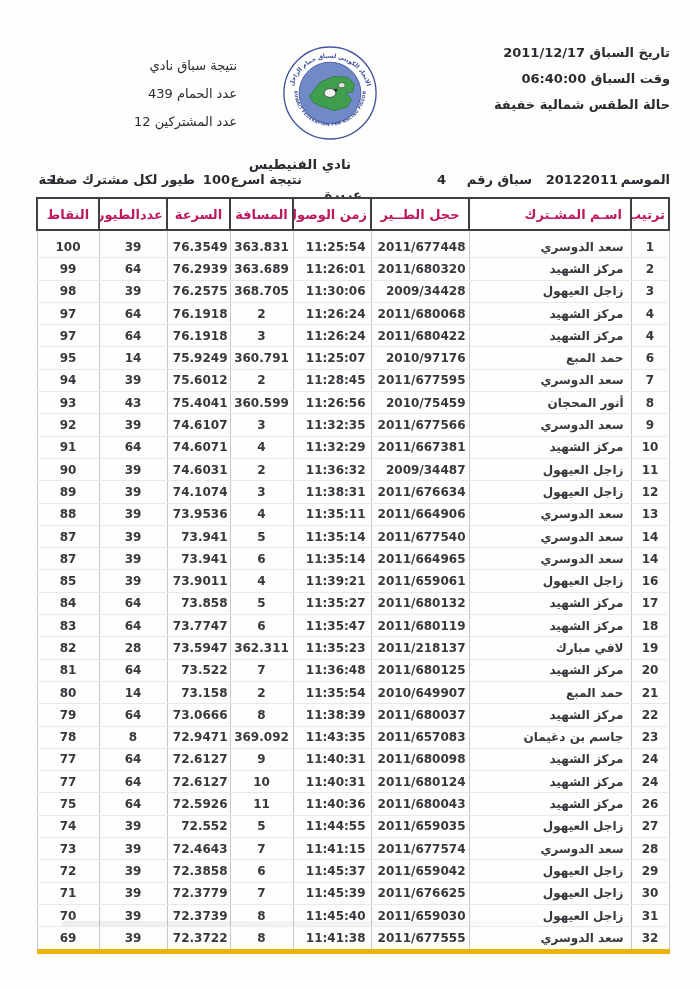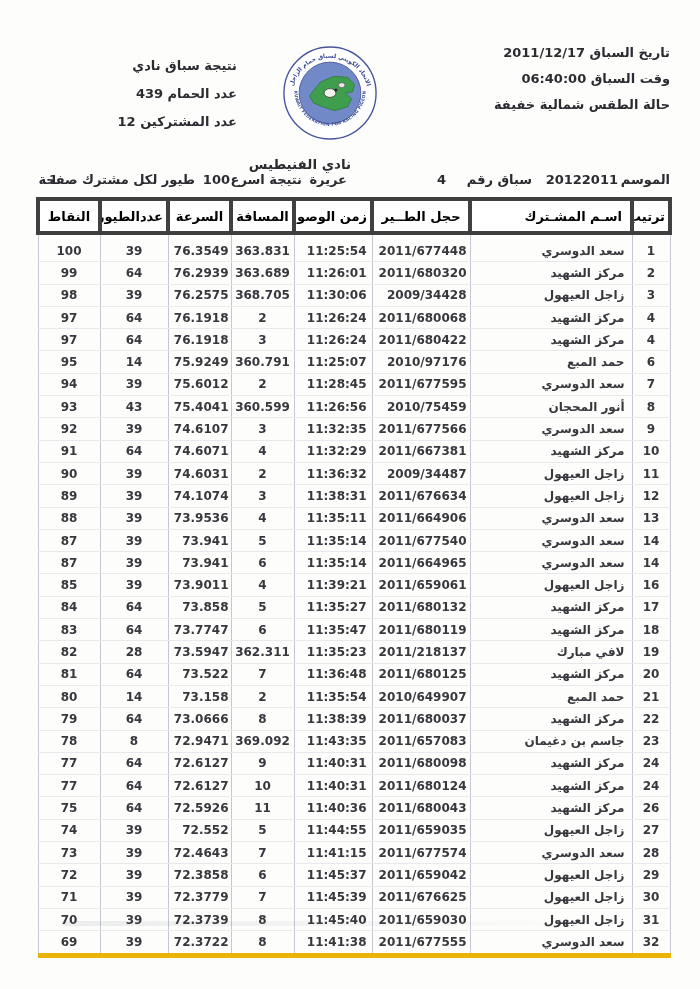--- a/index.html
+++ b/index.html
@@ -8,48 +8,48 @@
     font-family:"DejaVu Sans","Liberation Sans",sans-serif;
     color:#2f2f34;overflow:hidden;margin:0 auto;
     -webkit-font-smoothing:antialiased;
   }
   .meta-right{
     position:absolute;top:40px;right:30px;text-align:right;
     font-size:13px;font-weight:700;line-height:26px;color:#2b2b31;
   }
   .meta-left{
     position:absolute;top:52px;left:0;width:237px;text-align:right;
-    font-size:13px;font-weight:700;line-height:28px;color:#2b2b31;
+    font-size:13px;font-weight:400;line-height:28px;color:#2b2b31;
   }
   .num{direction:ltr;unicode-bidi:embed;}
   .logo-wrap{position:absolute;top:44px;left:281px;width:98px;height:98px;}
   .club-name{
     position:absolute;top:156px;left:0;width:600px;text-align:center;
     font-size:13.5px;font-weight:700;color:#2b2b31;
   }
   .season-line{position:absolute;top:172px;left:0;width:700px;height:22px;
     font-size:13px;font-weight:700;color:#2b2b31;}
   .season-line span{position:absolute;top:0;white-space:nowrap;}
   .s-season-label{right:30px;} .s-season-val{right:82px;}
   .s-raceno-label{right:168px;} .s-raceno-val{right:254px;}
-  .s-release{right:353px;} .s-fastest-label{right:398px;}
+  .s-release{right:338px;margin-top:15px;} .s-fastest-label{right:398px;}
   .s-fastest-val{right:470px;} .s-perpart{right:505px;} .s-page{right:642px;}
 
   .result-table{
     position:absolute;top:197px;left:36px;width:632px;
     border-collapse:collapse;table-layout:fixed;
     font-size:12px;font-weight:700;color:#37373d;
   }
   .result-table td,.result-table th{
     border-left:1px solid #c3c8d2;border-right:1px solid #c3c8d2;
     padding:0 3px;overflow:hidden;white-space:nowrap;vertical-align:middle;
   }
   .result-table thead th{
-    height:30px;border:4px solid #404040;font-size:13px;font-weight:700;
-    color:#000000;text-align:center;background:#fff;
+    height:30px;border:2px solid #404040;font-size:13px;font-weight:700;
+    color:#be185d;text-align:center;background:#fff;
   }
   .result-table thead th.h-name{text-align:right;padding-right:8px;}
   .result-table tr.spacer td{height:5px;border-top:none;border-bottom:none;}
   .result-table tbody td{height:21.3px;border-bottom:1px solid #e7e9ed;}
   .result-table tbody tr:last-child td{border-bottom:5px solid #eab308;}
   .col-rank{text-align:center;}
   .col-name{text-align:right;padding-right:7px !important;}
   .col-ring{text-align:right;direction:ltr;}
   .col-arrival{text-align:right;direction:ltr;padding-right:5px !important;}
   .col-distance{text-align:center;direction:ltr;}

